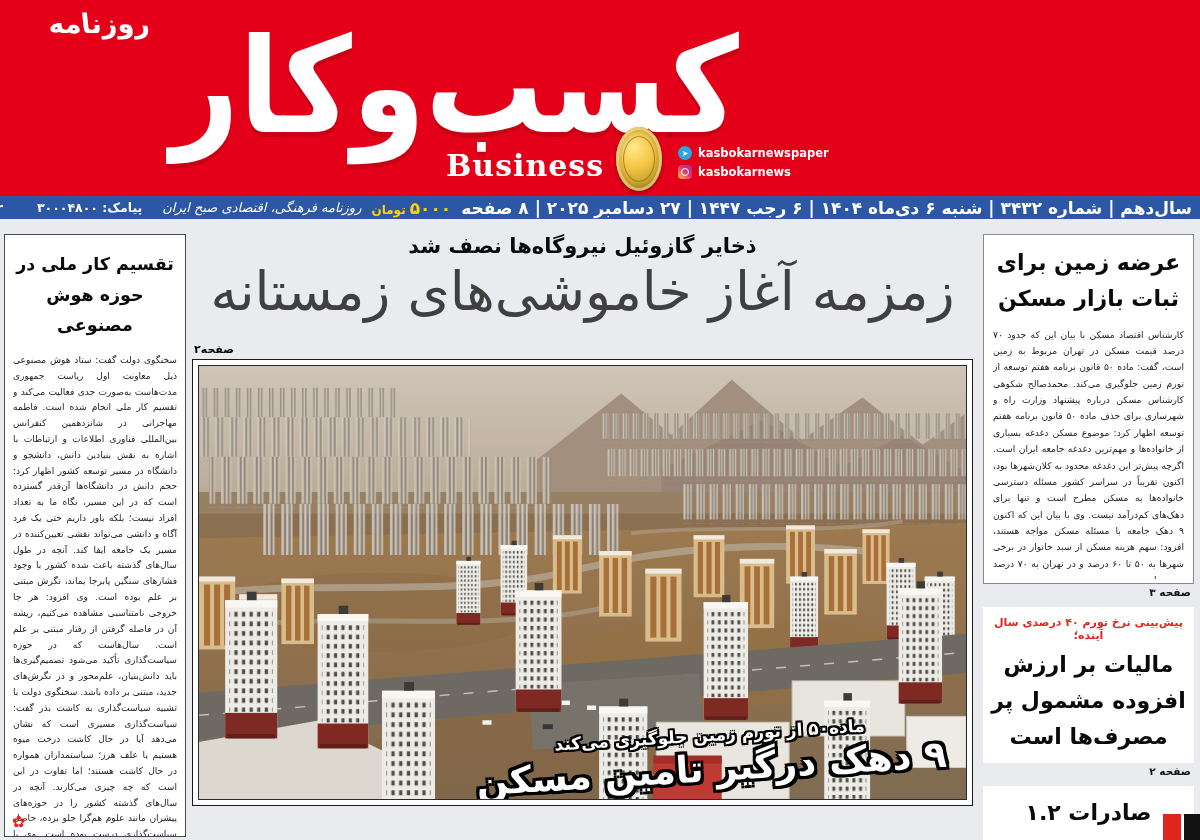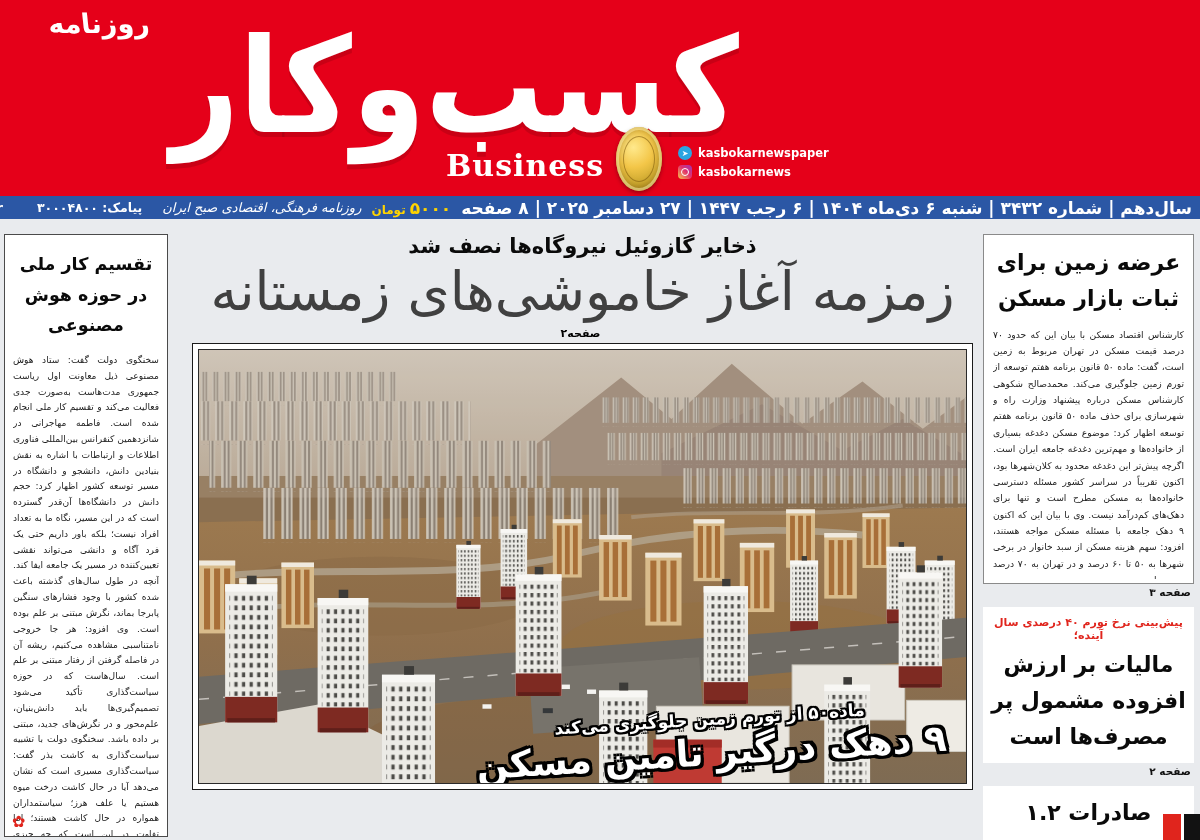--- a/index.html
+++ b/index.html
@@ -42,34 +42,34 @@
   .sms { font-size:12.5px; font-weight:bold; white-space:nowrap; }
   .website { font-size:14px; font-weight:bold; direction:ltr; margin:0 24px; white-space:nowrap; }
   .barcode { width:62px; height:15px;
              background:repeating-linear-gradient(90deg,#fff 0 1.6px,transparent 1.6px 3.4px,
                         #fff 3.4px 4.4px,transparent 4.4px 7px); }
 
   
   .content { position:relative; width:100%; height:621px; background:#e9ebee; }
 
   
-  .col-ai { position:absolute; left:4px; top:15px; width:164px; bottom:3px; background:#fff;
+  .col-ai { position:absolute; left:4px; top:15px; width:182px; bottom:3px; background:#fff;
             border:1px solid #4a4a4a; padding:14px 8px 22px; overflow:hidden; }
   .ai-title { text-align:center; font-size:17.5px; font-weight:bold; line-height:1.75; color:#0a0a0a;
               margin-bottom:12px; }
   .ai-body { font-size:9.1px; line-height:1.74; text-align:justify; color:#1c1c1c; overflow:hidden;
              max-height:505px; }
   .end-flower { position:absolute; bottom:5px; left:7px; color:#e0251d; font-size:16px; }
 
   
   .col-center { position:absolute; left:192px; width:781px; top:15px; }
   .lead-kicker { text-align:center; font-size:21px; font-weight:bold; color:#0a0a0a; }
   .lead-headline { text-align:center; font-size:54px; font-weight:normal; color:#404040;
                    line-height:1.2; letter-spacing:-1px; margin-top:2px; }
-  .lead-ref { font-size:11px; font-weight:bold; text-align:center; margin:2px 6px 3px 2px; }
+  .lead-ref { font-size:11px; font-weight:bold; text-align:left; margin:18px 6px 3px 2px; }
   .photo-frame { border:1.5px solid #1a1a1a; background:#fff; padding:5px; height:447px; }
   .photo { position:relative; width:100%; height:100%; border:1px solid #2a2a2a; overflow:hidden;
            background:#b9a popular88; }
   .photo svg { display:block; width:100%; height:100%; }
   .photo-overlay { position:absolute; right:15px; bottom:6px; width:480px; text-align:center;
                    transform:rotate(-3.5deg); color:#fff; pointer-events:none; }
   .photo-kicker { font-size:17px; font-weight:bold;
                   text-shadow:-2px -2px 0 #000,2px -2px 0 #000,-2px 2px 0 #000,2px 2px 0 #000,0 2px 0 #000,2px 0 0 #000,-2px 0 0 #000,0 -2px 0 #000; }
   .photo-headline { font-size:37px; font-weight:bold; line-height:1.3; letter-spacing:-1px;
                   text-shadow:-3px -3px 0 #000,3px -3px 0 #000,-3px 3px 0 #000,3px 3px 0 #000,0 3px 0 #000,3px 0 0 #000,-3px 0 0 #000,0 -3px 0 #000; }

